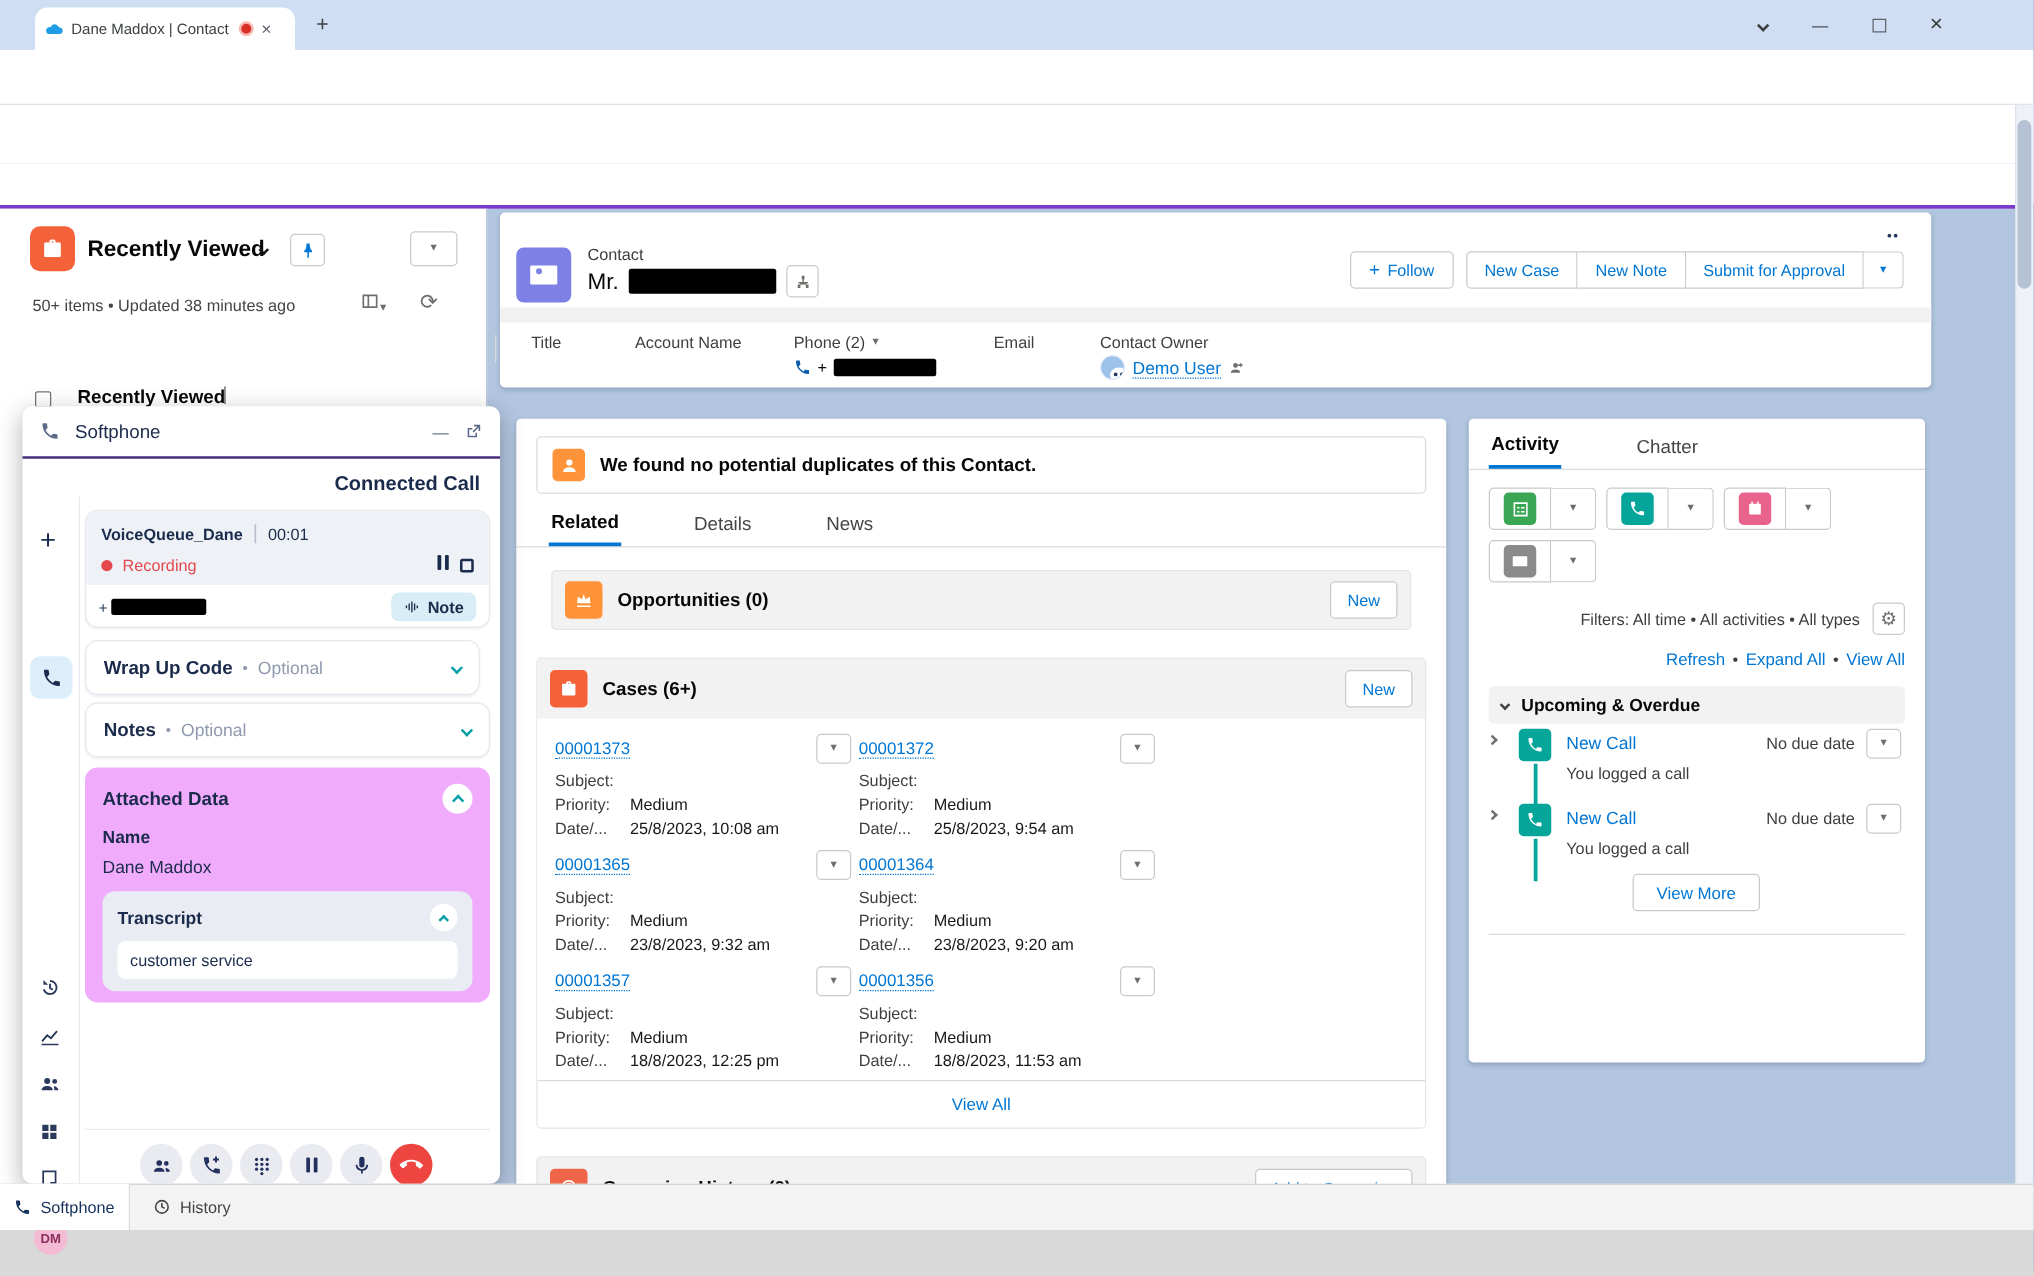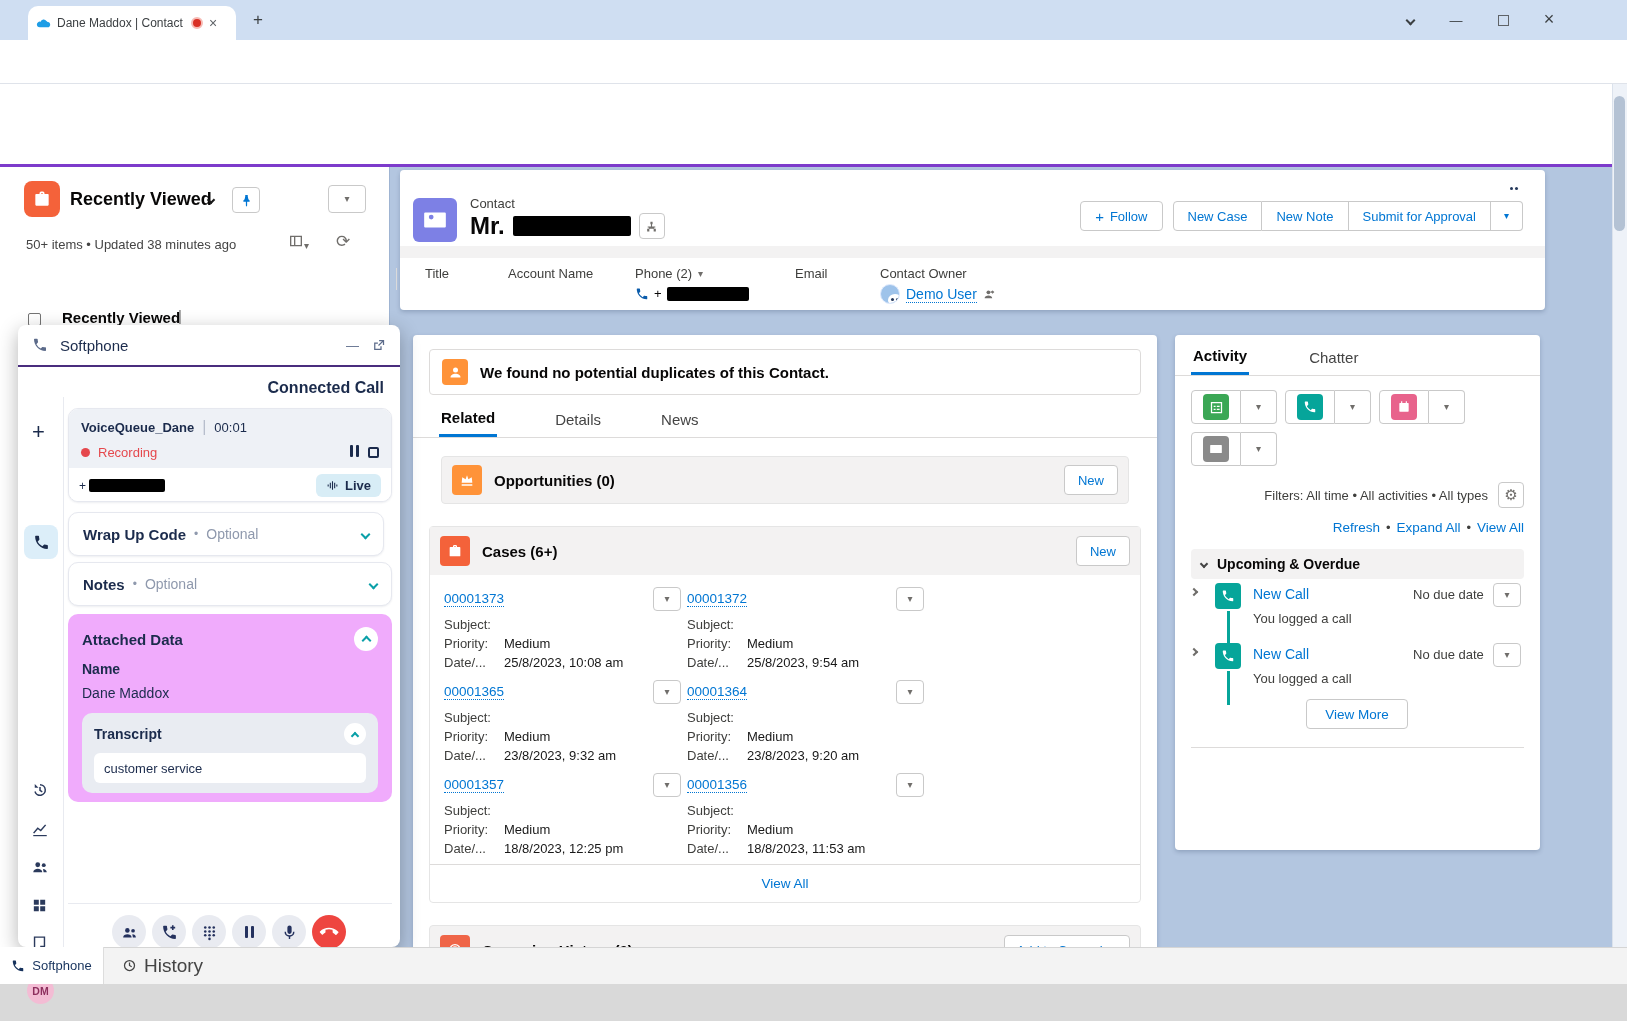--- a/index.html
+++ b/index.html
@@ -393,21 +393,21 @@
   </div>
 
   <div class="abs card" style="left:400px;top:170px;width:1145px;height:140px">
     <div class="abs" style="left:13px;top:28px;width:44px;height:44px;border-radius:6px;background:#7d80e5;display:flex;align-items:center;justify-content:center;color:#fff">
       <svg class="ic" style="width:26px;height:26px">
           <use href="#sy-contactcard"></use>
         </svg>
     </div>
     <span class="abs label" style="left:70px;top:26px">Contact</span>
     <div class="abs flex" style="left:70px;top:42px;gap:8px">
-      <span style="font-size:24px;font-weight:bold;color:#080707">Mr.</span>
+      <span style="font-size:18px;font-weight:normal;color:#080707">Mr.</span>
       <span class="redact" style="width:118px;height:20px"></span>
       <span class="i ddbtn" style="width:26px;height:26px">
           <svg class="ic" style="width:13px;height:13px;color:#706e6b">
             <use href="#sy-hierarchy"></use>
           </svg>
         </span>
     </div>
     <div class="abs flex" style="right:22px;top:31px;gap:10px">
       <div class="sbtn" style="padding:0 14px;gap:6px">
         <span style="font-size:15px">+</span>
@@ -794,21 +794,21 @@
           <span class="stopsq spnavy" style="cursor:pointer"></span>
         </div>
       </div>
       <div class="flex" style="padding:6px 10px;background:#fff">
         <span class="spnavy" style="font-size:12px;margin-right:3px">+</span>
         <span class="redact" style="width:76px;height:13px"></span>
         <span class="flex" style="margin-left:auto;gap:6px;background:#d8edf6;border-radius:6px;padding:4px 10px">
           <svg class="ic" style="width:13px;height:13px;color:#1b2b4c">
               <use href="#sy-wave"></use>
             </svg>
-          <span class="spnavy" style="font-size:13px;font-weight:bold">Live</span>
+          <span class="spnavy" style="font-size:13px;font-weight:bold">Note</span>
         </span>
       </div>
     </div>
 
     <div class="abs spcard flex" style="left:50px;top:187px;width:316px;height:44px;padding:0 14px;gap:8px">
       <span class="spnavy" style="font-size:15px;font-weight:bold">Wrap Up Code</span>
       <span style="color:#8f99ad;font-size:12px">•</span>
       <span style="color:#8f99ad;font-size:14px">Optional</span>
       <span class="chev tealchev" style="margin-left:auto"></span>
     </div>
@@ -878,20 +878,20 @@
   <div id="bbsoft" class="abs">
     <svg class="ic" style="width:14px;height:14px;color:#16325c">
         <use href="#sy-phone"></use>
       </svg>
     <span style="font-size:13px;color:#16325c">Softphone</span>
   </div>
   <div id="bbhist" class="abs">
     <svg class="ic" style="width:15px;height:15px;color:#444">
         <use href="#sy-clock"></use>
       </svg>
-    <span style="font-size:19px;color:#444">History</span>
+    <span style="font-size:13px;color:#444">History</span>
   </div>
   <div id="grayband" class="abs"></div>
 
   <div id="sbtrack" class="abs"></div>
   <div id="sbthumb" class="abs"></div>
 
 </div>
 
 </body></html>

